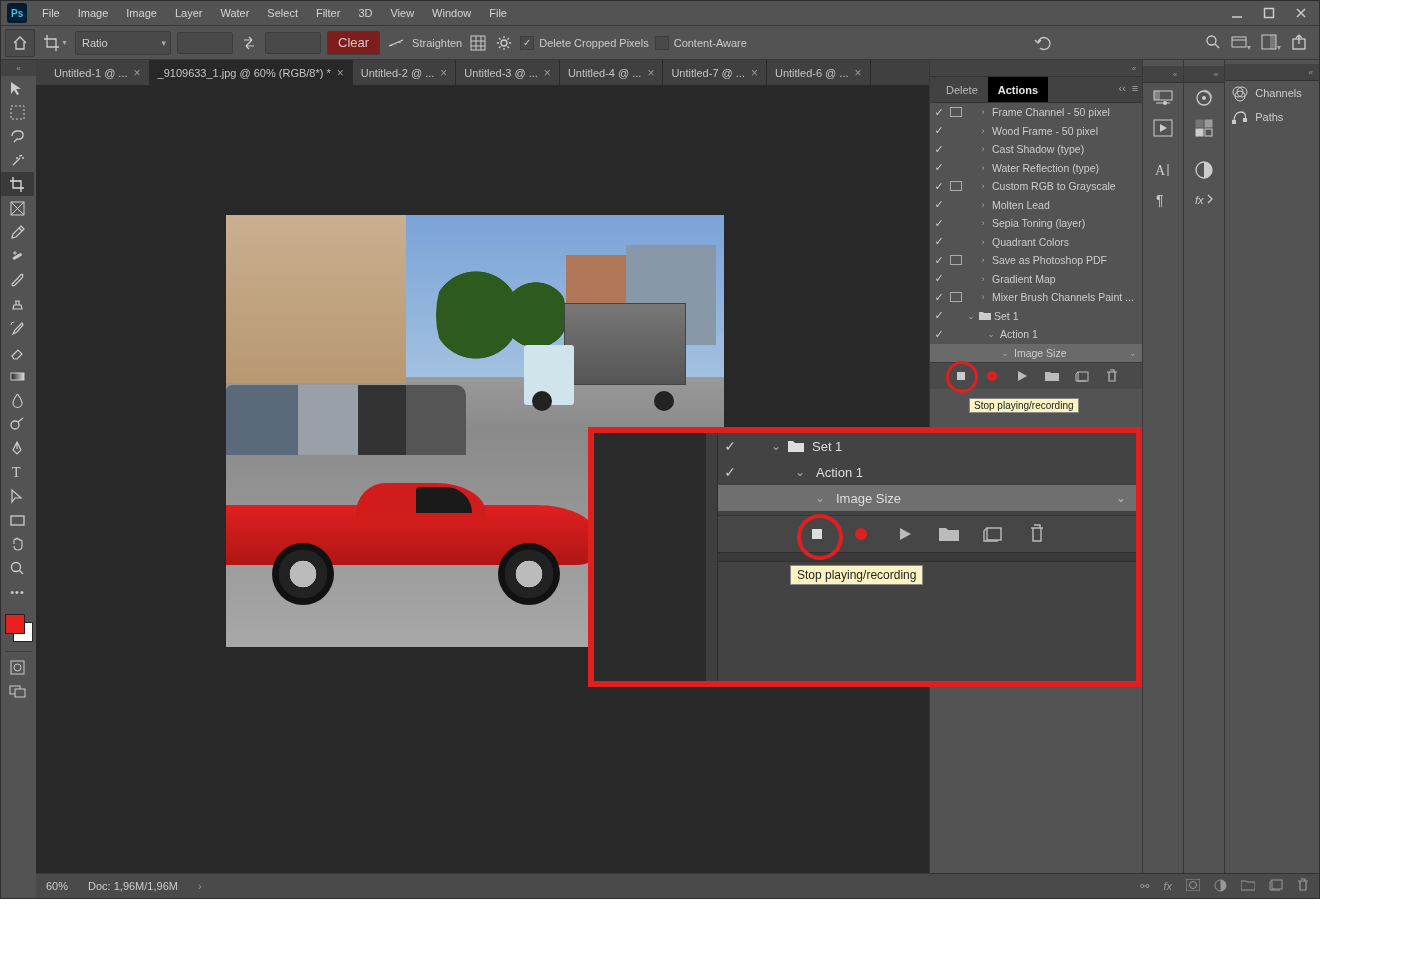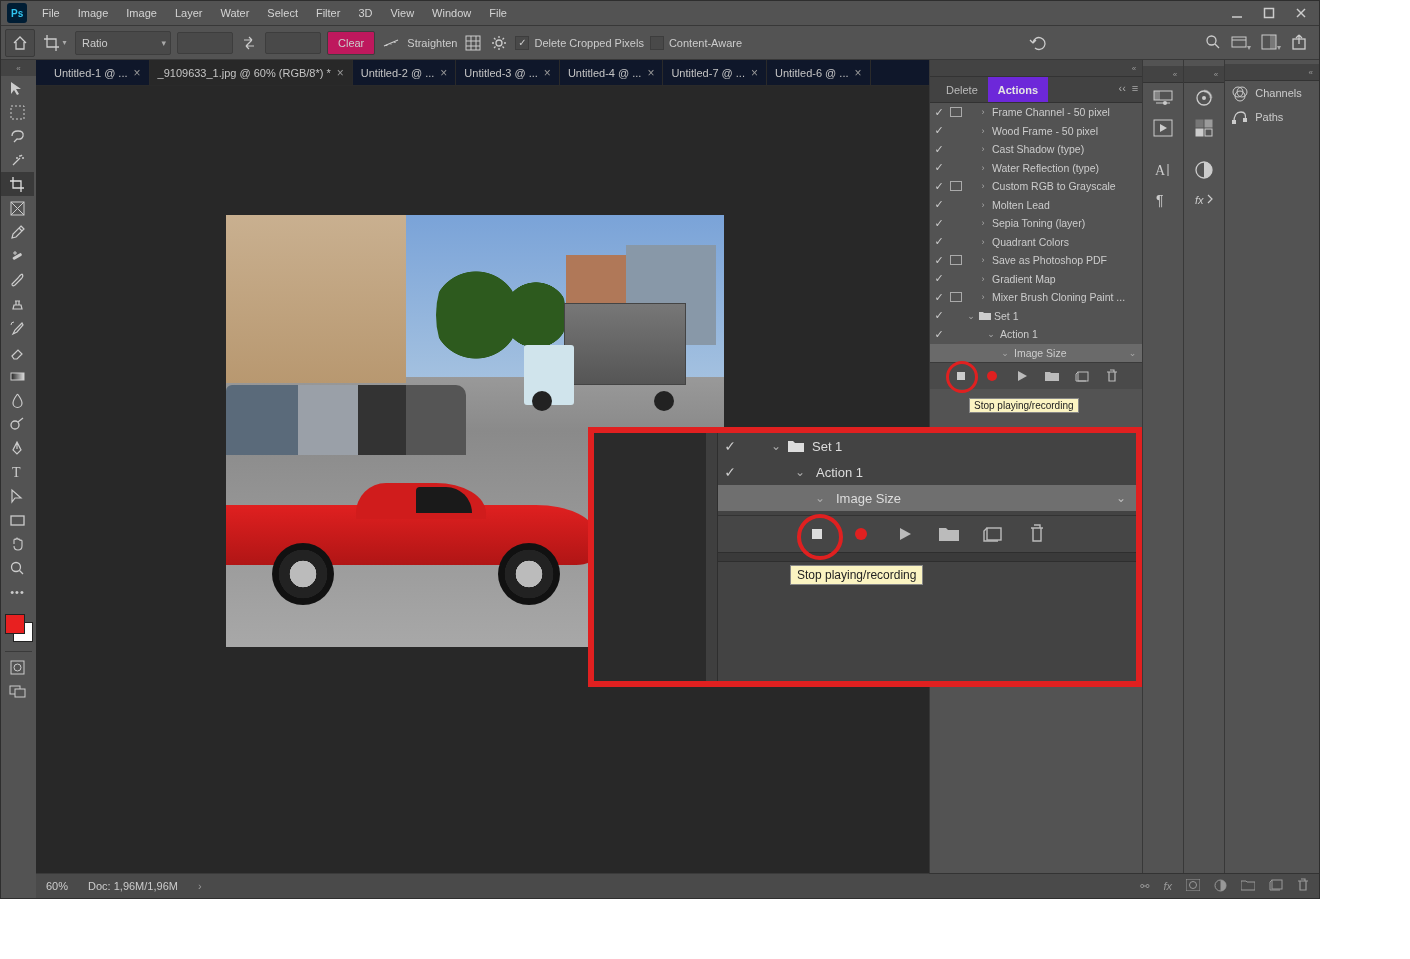--- a/index.html
+++ b/index.html
@@ -10,30 +10,30 @@
 .menu-item{padding:0 9px;line-height:24px;cursor:default;color:#d4d4d4}
 .win-controls{margin-left:auto;display:flex;gap:16px;padding-right:10px}
 .win-btn{width:16px;height:14px;display:flex;align-items:center;justify-content:center;color:#ccc}
 
 .opts{height:33px;background:#535353;border-bottom:1px solid #383838;display:flex;align-items:center;padding:0 4px;gap:6px}
 .home-btn{width:28px;height:26px;display:flex;align-items:center;justify-content:center;border:1px solid #3a3a3a;background:#4a4a4a;border-radius:2px}
 .crop-ic{width:28px;height:26px;display:flex;align-items:center;justify-content:center}
 .dd{background:#494949;border:1px solid #3d3d3d;border-radius:2px;height:22px;display:flex;align-items:center;padding:0 18px 0 6px;color:#ccc;position:relative;font-size:11px}
 .dd:after{content:"▾";position:absolute;right:4px;font-size:9px;color:#aaa}
 .txtin{background:#494949;border:1px solid #3d3d3d;border-radius:2px;height:20px;width:54px}
-.opt-btn{background:#be185d;border:1px solid #3d3d3d;border-radius:2px;height:22px;padding:0 10px;display:flex;align-items:center;color:#ccc;font-size:11px}
+.opt-btn{background:#7f1d1d;border:1px solid #3d3d3d;border-radius:2px;height:22px;padding:0 10px;display:flex;align-items:center;color:#ccc;font-size:13px}
 .swap-ic,.grid-ic,.gear-ic,.straighten-ic{width:20px;height:20px;display:flex;align-items:center;justify-content:center;color:#ccc}
 .chk{display:flex;align-items:center;gap:5px;color:#ccc;font-size:11px}
 .chk-box{width:12px;height:12px;border:1px solid #3d3d3d;background:#494949;display:flex;align-items:center;justify-content:center}
 .chk-box.on:after{content:"✓";font-size:10px;color:#ccc}
 .undo-ic{width:22px;height:22px;display:flex;align-items:center;justify-content:center;margin-left:280px}
 .top-right{margin-left:auto;display:flex;gap:10px;padding-right:8px;align-items:center}
 
 .doc-area{position:absolute;left:35px;top:59px;right:390px;bottom:25px;background:#282828}
-.tabbar{height:25px;background:#0f172a;display:flex;border-bottom:1px solid #2a2a2a;padding-left:10px}
+.tabbar{height:25px;background:#404040;display:flex;border-bottom:1px solid #2a2a2a;padding-left:10px}
 .tab{height:25px;padding:0 8px;display:flex;align-items:center;gap:6px;font-size:11px;color:#c4c4c4;border-right:1px solid #2a2a2a;cursor:default}
 .tab.active{background:#282828}
 .tab-x{font-size:12px;color:#999}
 .canvas-wrap{position:absolute;top:25px;left:0;right:0;bottom:0;display:flex;align-items:flex-start;justify-content:flex-start;padding-top:130px;padding-left:190px}
 .canvas{width:498px;height:432px;background:#fff;position:relative;overflow:hidden}
 .sky{position:absolute;top:0;left:0;right:0;height:170px;background:linear-gradient(#7aa3d8,#a5c2e0)}
 .road{position:absolute;bottom:0;left:0;right:0;height:270px;background:linear-gradient(#999 0%,#8a8a8a 20%,#a8a8a8 100%)}
 .building{position:absolute}
 .truck{position:absolute;top:70px;right:40px;width:160px;height:120px}
 .truck-cab{position:absolute;bottom:0;left:0;width:50px;height:60px;background:#d0e4ec;border-radius:3px}
@@ -53,21 +53,21 @@
 .tool.sel{background:#3a3a3a}
 .tool svg{width:17px;height:17px}
 .swatch-pair{position:relative;width:33px;height:38px;margin-top:6px}
 .sw-fg{position:absolute;top:4px;left:4px;width:18px;height:18px;background:#e82020;border:1px solid #222;z-index:2}
 .sw-bg{position:absolute;top:12px;left:12px;width:18px;height:18px;background:#fff;border:1px solid #222}
 
 .rside{position:absolute;right:0;top:59px;bottom:0;width:390px;background:#535353;display:flex}
 .actions-col{width:215px;background:#535353;border-left:1px solid #383838}
 .panel-tabs{height:25px;background:#424242;display:flex;align-items:center;padding-left:6px;border-bottom:1px solid #323232;position:relative}
 .ptab{padding:0 10px;height:25px;display:flex;align-items:center;font-size:11px;color:#bbb;cursor:default}
-.ptab.active{background:#6d28d9;color:#e4e4e4;font-weight:600}
+.ptab.active{background:#000000;color:#e4e4e4;font-weight:600}
 .panel-menu{position:absolute;right:4px;top:5px;display:flex;gap:6px;color:#aaa}
 .action-list{max-height:272px;overflow:hidden}
 .act-row{height:18.5px;display:flex;align-items:center;font-size:10.5px;color:#ccc}
 .act-chk{width:18px;display:flex;align-items:center;justify-content:center;color:#ccc}
 .act-chk:after{content:"✓";font-size:11px}
 .act-dlg{width:16px;display:flex;align-items:center;justify-content:center}
 .act-dlg.on:after{content:"";width:10px;height:8px;border:1px solid #aaa;display:block}
 .exp{width:14px;display:flex;justify-content:center;font-size:9px;color:#aaa}
 .fold-ic{width:14px;display:flex;justify-content:center}
 .act-name{padding-left:2px;white-space:nowrap;overflow:hidden;text-overflow:ellipsis;flex:1}
@@ -511,21 +511,21 @@
             <div class="act-dlg"></div>
             <div style="width:12px"></div>
             <div class="exp">›</div>
             <div class="act-name">Gradient Map</div>
           </div>
         <div class="act-row">
             <div class="act-chk"></div>
             <div class="act-dlg on"></div>
             <div style="width:12px"></div>
             <div class="exp">›</div>
-            <div class="act-name">Mixer Brush Cloning Paint ...</div>
+            <div class="act-name">Mixer Brush Channels Paint ...</div>
           </div>
 
         <div class="act-row">
             <div class="act-chk"></div>
             <div class="act-dlg"></div>
             <div class="exp">⌄</div>
             <div class="fold-ic">
               <svg width="12" height="10" viewBox="0 0 12 10">
                 <path d="M0 1 H4 L5 2 H12 V9 H0 Z" fill="#ccc"></path>
               </svg>

